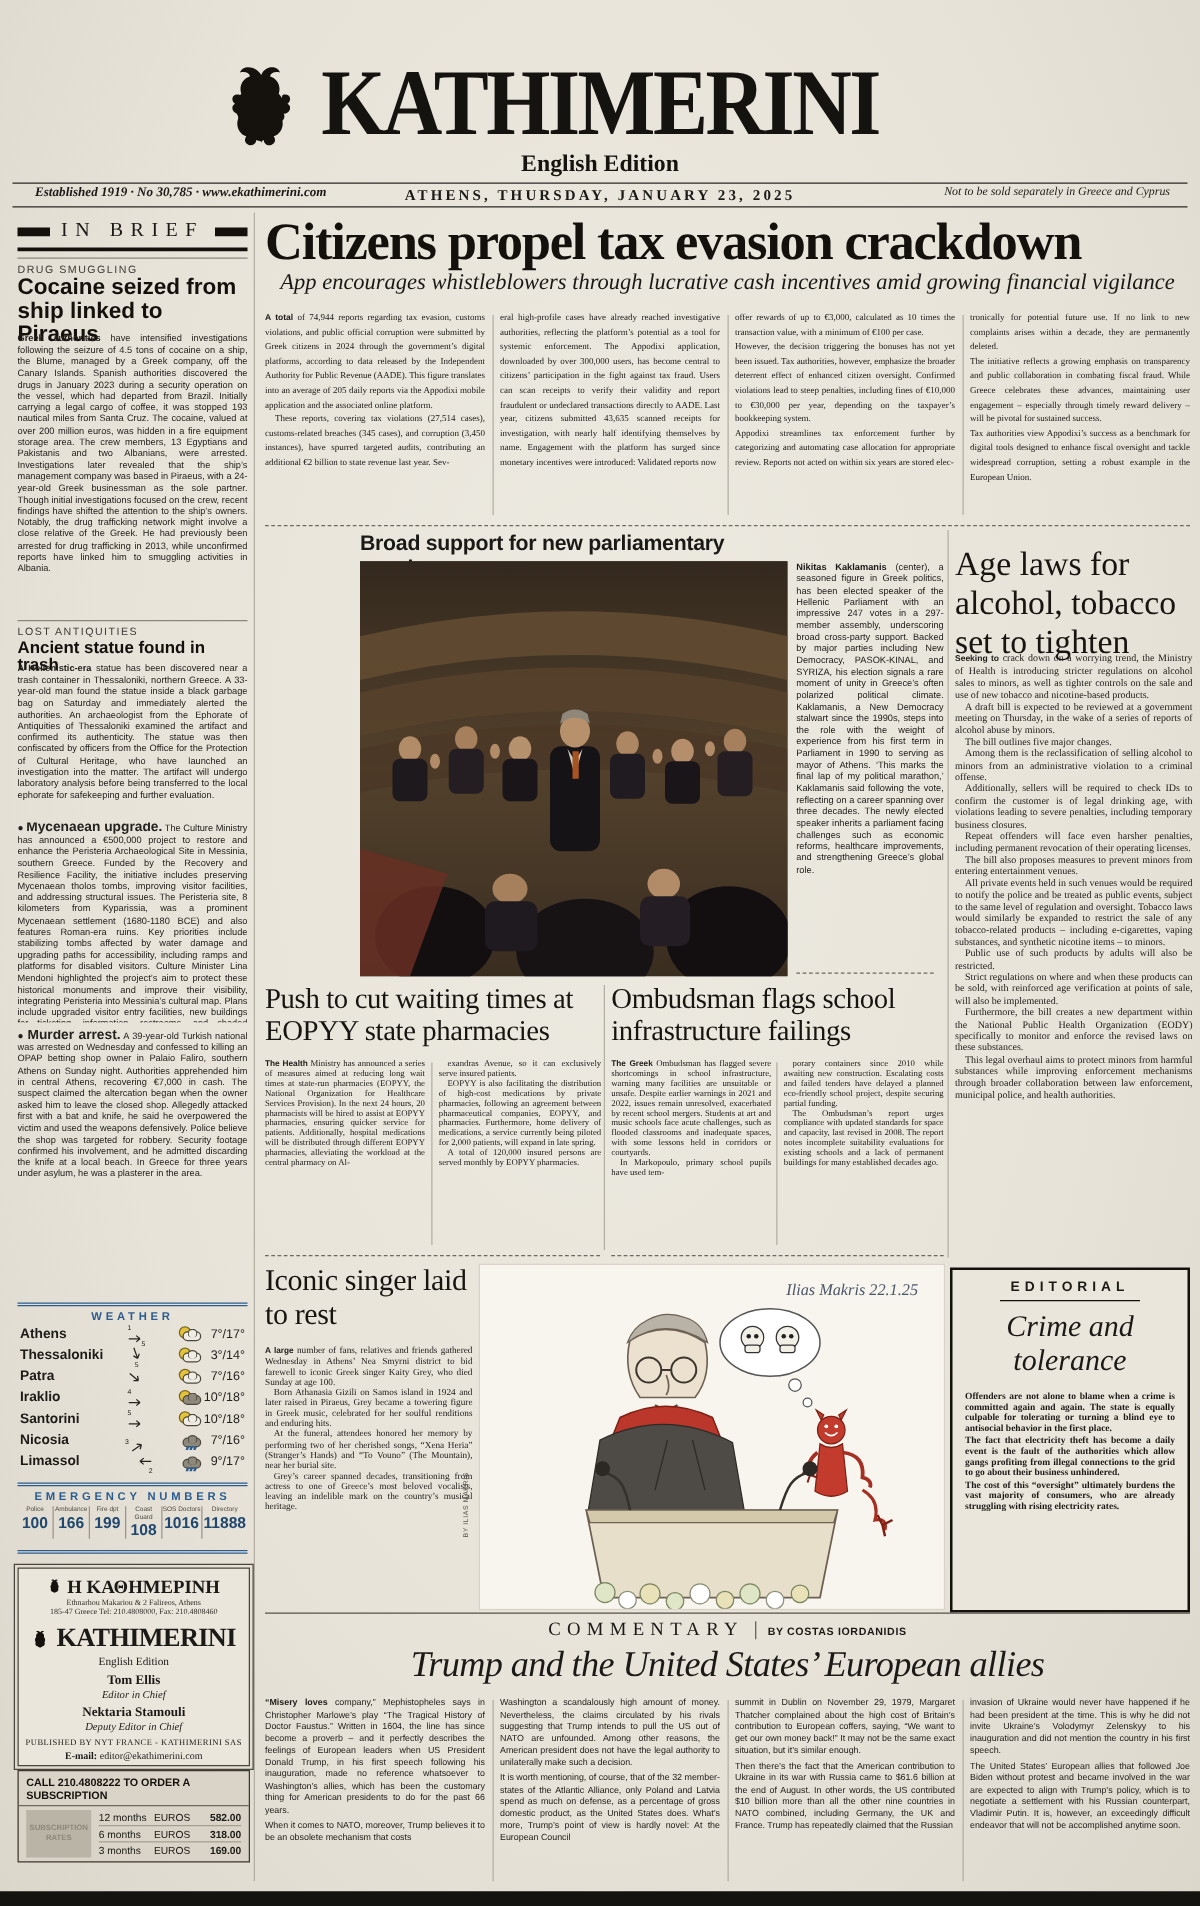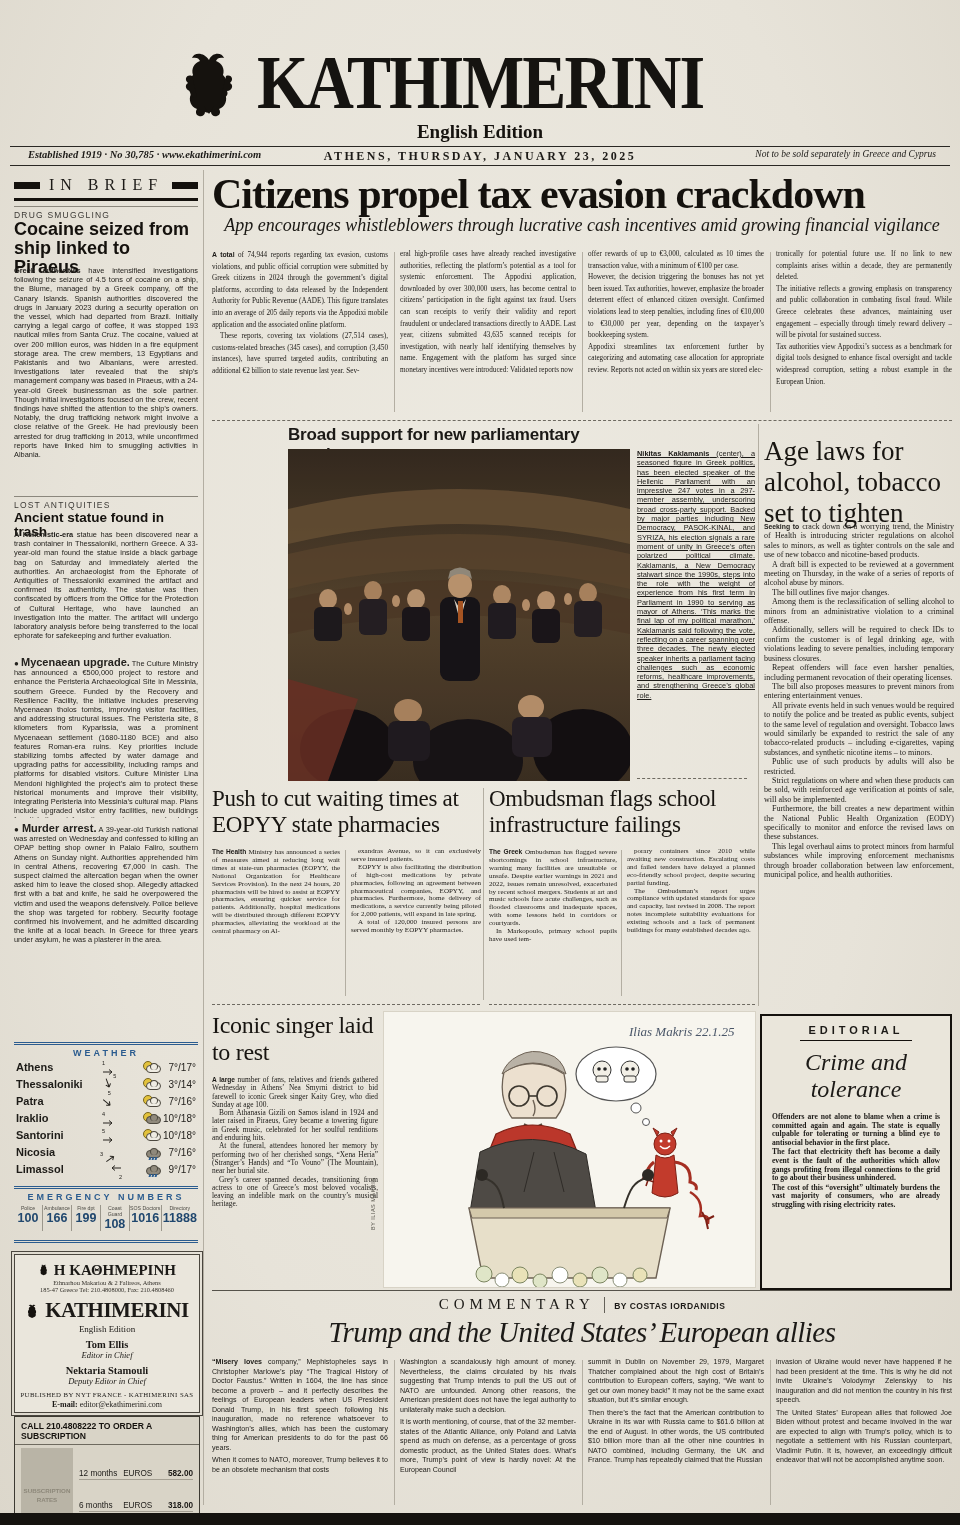--- a/index.html
+++ b/index.html
@@ -62,21 +62,21 @@
   .imp-name{font-weight:700;font-size:10.5px;margin-top:5px;}
   .imp-role{font-style:italic;font-size:8.5px;}
   .imp-pub{font-size:6.8px;letter-spacing:0.4px;margin-top:5px;}
   .imp-mail{font-size:8px;margin-top:2px;}
   .subbox{border:1px solid #3c3931;background:#d9d4c7;font-family:"Liberation Sans",sans-serif;}
   .sub-hdr{font-size:8.6px;font-weight:700;padding:4px 6px 3px;border-bottom:1px solid #6e6a5f;color:#14110d;}
   .sub-grid{display:flex;padding:3px 6px;}
   .sub-rates{flex:0 0 52px;background:#b9b4a6;color:#8d887a;font-size:6.2px;font-weight:700;text-align:center;
     display:flex;align-items:center;justify-content:center;line-height:1.3;margin-right:6px;}
   .sub-rows{flex:1;}
-  .sub-row{display:flex;font-size:8.2px;border-bottom:1px solid #a49f92;padding:1.5px 0;margin-top:19px;}
+  .sub-row{display:flex;font-size:8.2px;border-bottom:1px solid #a49f92;padding:1.5px 0;}
   .sub-row:last-child{border-bottom:none;}
   .sub-term{flex:1.2;}
   .sub-cur{flex:1;}
   .sub-price{flex:0.9;font-weight:700;text-align:right;}
   
   .lead-hl{left:212px;width:740px;top:170px;text-align:left;font-size:42px;font-weight:700;
     letter-spacing:-1px;color:#14110d;}
   .lead-sub{left:212px;width:740px;top:215px;text-align:center;font-style:italic;font-size:18px;color:#1a1814;}
   .story{font-size:7.2px;line-height:11.6px;text-align:justify;}
   .story p{margin:0;}
@@ -86,21 +86,21 @@
   .story .lead{font-weight:700;font-family:"Liberation Sans",sans-serif;font-size:6.8px;}
   .sec-hl-sans{font-family:"Liberation Sans",sans-serif;font-weight:700;font-size:17px;letter-spacing:-0.2px;color:#1b1916;}
   .serif-hl{font-size:23px;line-height:26px;letter-spacing:-0.3px;color:#181511;}
   .big-serif-hl{font-size:27px;line-height:31px;color:#181511;}
   .midstory{font-size:7px;line-height:7.9px;text-align:justify;}
   .midstory p{margin:0;}
   .midstory p + p{text-indent:7px;}
   .midstory .paras p{text-indent:7px;}
   .midstory .lead{font-weight:700;font-family:"Liberation Sans",sans-serif;font-size:6.6px;}
   .agebody{font-size:8px;line-height:9.4px;}
-  .caption{font-family:"Liberation Sans",sans-serif;font-size:7.4px;line-height:9.3px;text-align:justify;text-decoration:underline;}
+  .caption{font-family:"Liberation Sans",sans-serif;font-size:7.4px;line-height:9.3px;text-align:justify;}
   .caption p{margin:0 0 0;}
   .caption .lead{font-weight:700;}
   .photo-frame{background:#2c241d;}
   .cartoon-frame{background:#f7f5ee;box-shadow:0 0 0 1px #d8d3c6;}
   .cart-credit{position:absolute;transform:rotate(-90deg);transform-origin:left top;
     font-family:"Liberation Sans",sans-serif;font-size:5.5px;letter-spacing:0.5px;color:#55524a;}
   
   .edbox{border:2px solid #14110d;background:#eae6db;}
   .ed-label{font-family:"Liberation Sans",sans-serif;font-weight:700;letter-spacing:4px;font-size:11px;
     text-align:center;padding:8px 0 4px;}

